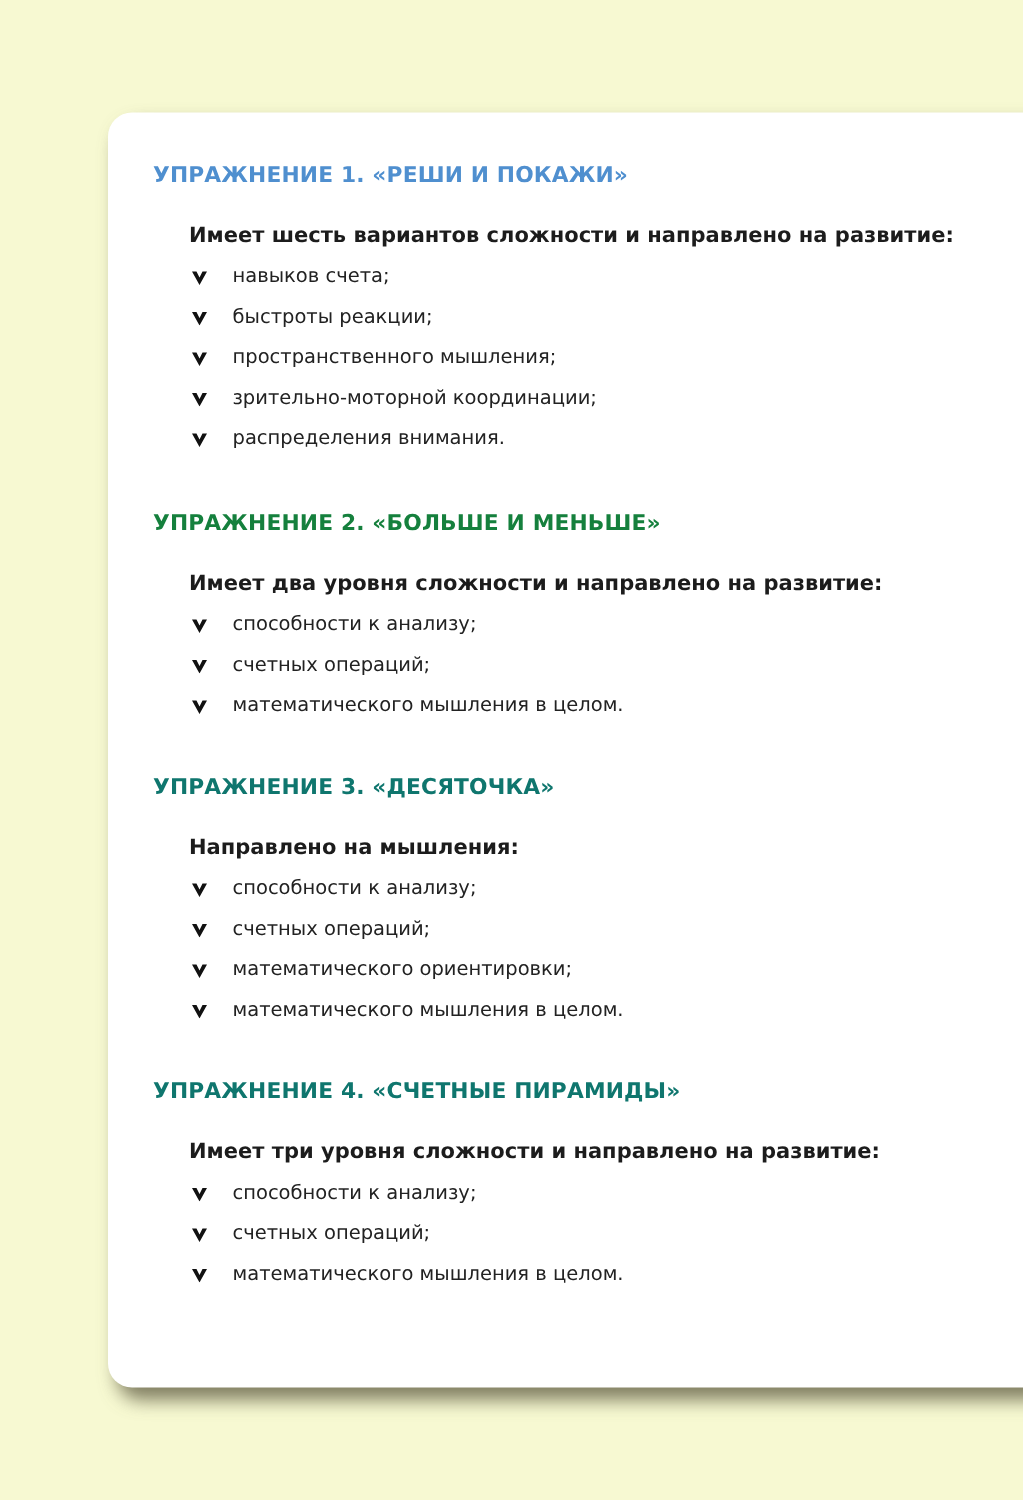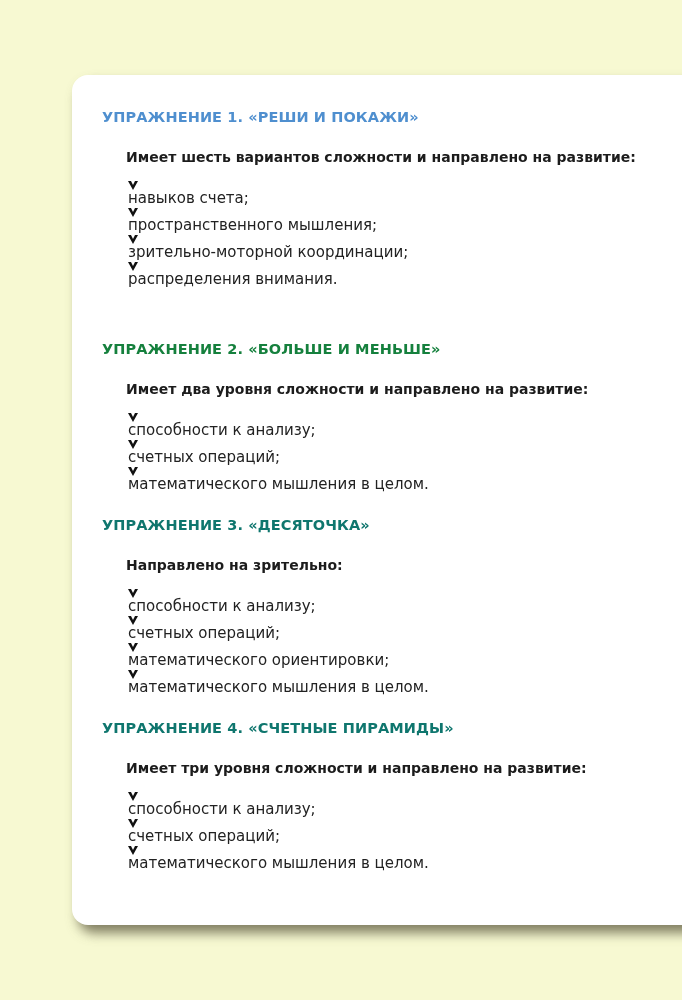--- a/index.html
+++ b/index.html
@@ -28,28 +28,27 @@
   }
   .intro {
     font-weight: bold;
     font-size: 14px;
     color: #1c1c1c;
     margin: 24px 0 0 24px;
     white-space: nowrap;
   }
   ul { list-style: none; padding: 0; margin: 12px 0 0 26px; }
   li {
-    font-size: 15px;
+    font-size: 13px;
     color: #222222;
     height: 27px;
     line-height: 16px;
     display: flex;
     align-items: flex-start;
     white-space: nowrap;
-    flex-direction: column;
   }
   .check {
     width: 10px; height: 10px;
     margin-top: 3px;
     margin-right: 17px;
     flex: 0 0 10px;
   }
 </style>
 </head>
 <body>
@@ -58,20 +57,26 @@
 
   <div class="section" style="top:34px;">
     <h2 class="title" style="color:#4f8fcf;">УПРАЖНЕНИЕ 1. «РЕШИ И ПОКАЖИ»</h2>
     <div class="intro">Имеет шесть вариантов сложности и направлено на развитие:</div>
     <ul>
       <li>
           <svg class="check" viewBox="0 0 10 10">
             <path d="M0 1 L3 1 L5 5 L7 1 L10 1 L5 10 Z" fill="#111"></path>
           </svg>
           <span>навыков счета;</span>
+        </li>
+      <li>
+          <svg class="check" viewBox="0 0 10 10">
+            <path d="M0 1 L3 1 L5 5 L7 1 L10 1 L5 10 Z" fill="#111"></path>
+          </svg>
+          <span>быстроты реакции;</span>
         </li>
       <li>
           <svg class="check" viewBox="0 0 10 10">
             <path d="M0 1 L3 1 L5 5 L7 1 L10 1 L5 10 Z" fill="#111"></path>
           </svg>
           <span>пространственного мышления;</span>
         </li>
       <li>
           <svg class="check" viewBox="0 0 10 10">
             <path d="M0 1 L3 1 L5 5 L7 1 L10 1 L5 10 Z" fill="#111"></path>
@@ -107,21 +112,21 @@
           <svg class="check" viewBox="0 0 10 10">
             <path d="M0 1 L3 1 L5 5 L7 1 L10 1 L5 10 Z" fill="#111"></path>
           </svg>
           <span>математического мышления в целом.</span>
         </li>
     </ul>
   </div>
 
   <div class="section" style="top:442px;">
     <h2 class="title" style="color:#0f766e;">УПРАЖНЕНИЕ 3. «ДЕСЯТОЧКА»</h2>
-    <div class="intro">Направлено на зрительно:</div>
+    <div class="intro">Направлено на мышления:</div>
     <ul>
       <li>
           <svg class="check" viewBox="0 0 10 10">
             <path d="M0 1 L3 1 L5 5 L7 1 L10 1 L5 10 Z" fill="#111"></path>
           </svg>
           <span>способности к анализу;</span>
         </li>
       <li>
           <svg class="check" viewBox="0 0 10 10">
             <path d="M0 1 L3 1 L5 5 L7 1 L10 1 L5 10 Z" fill="#111"></path>

